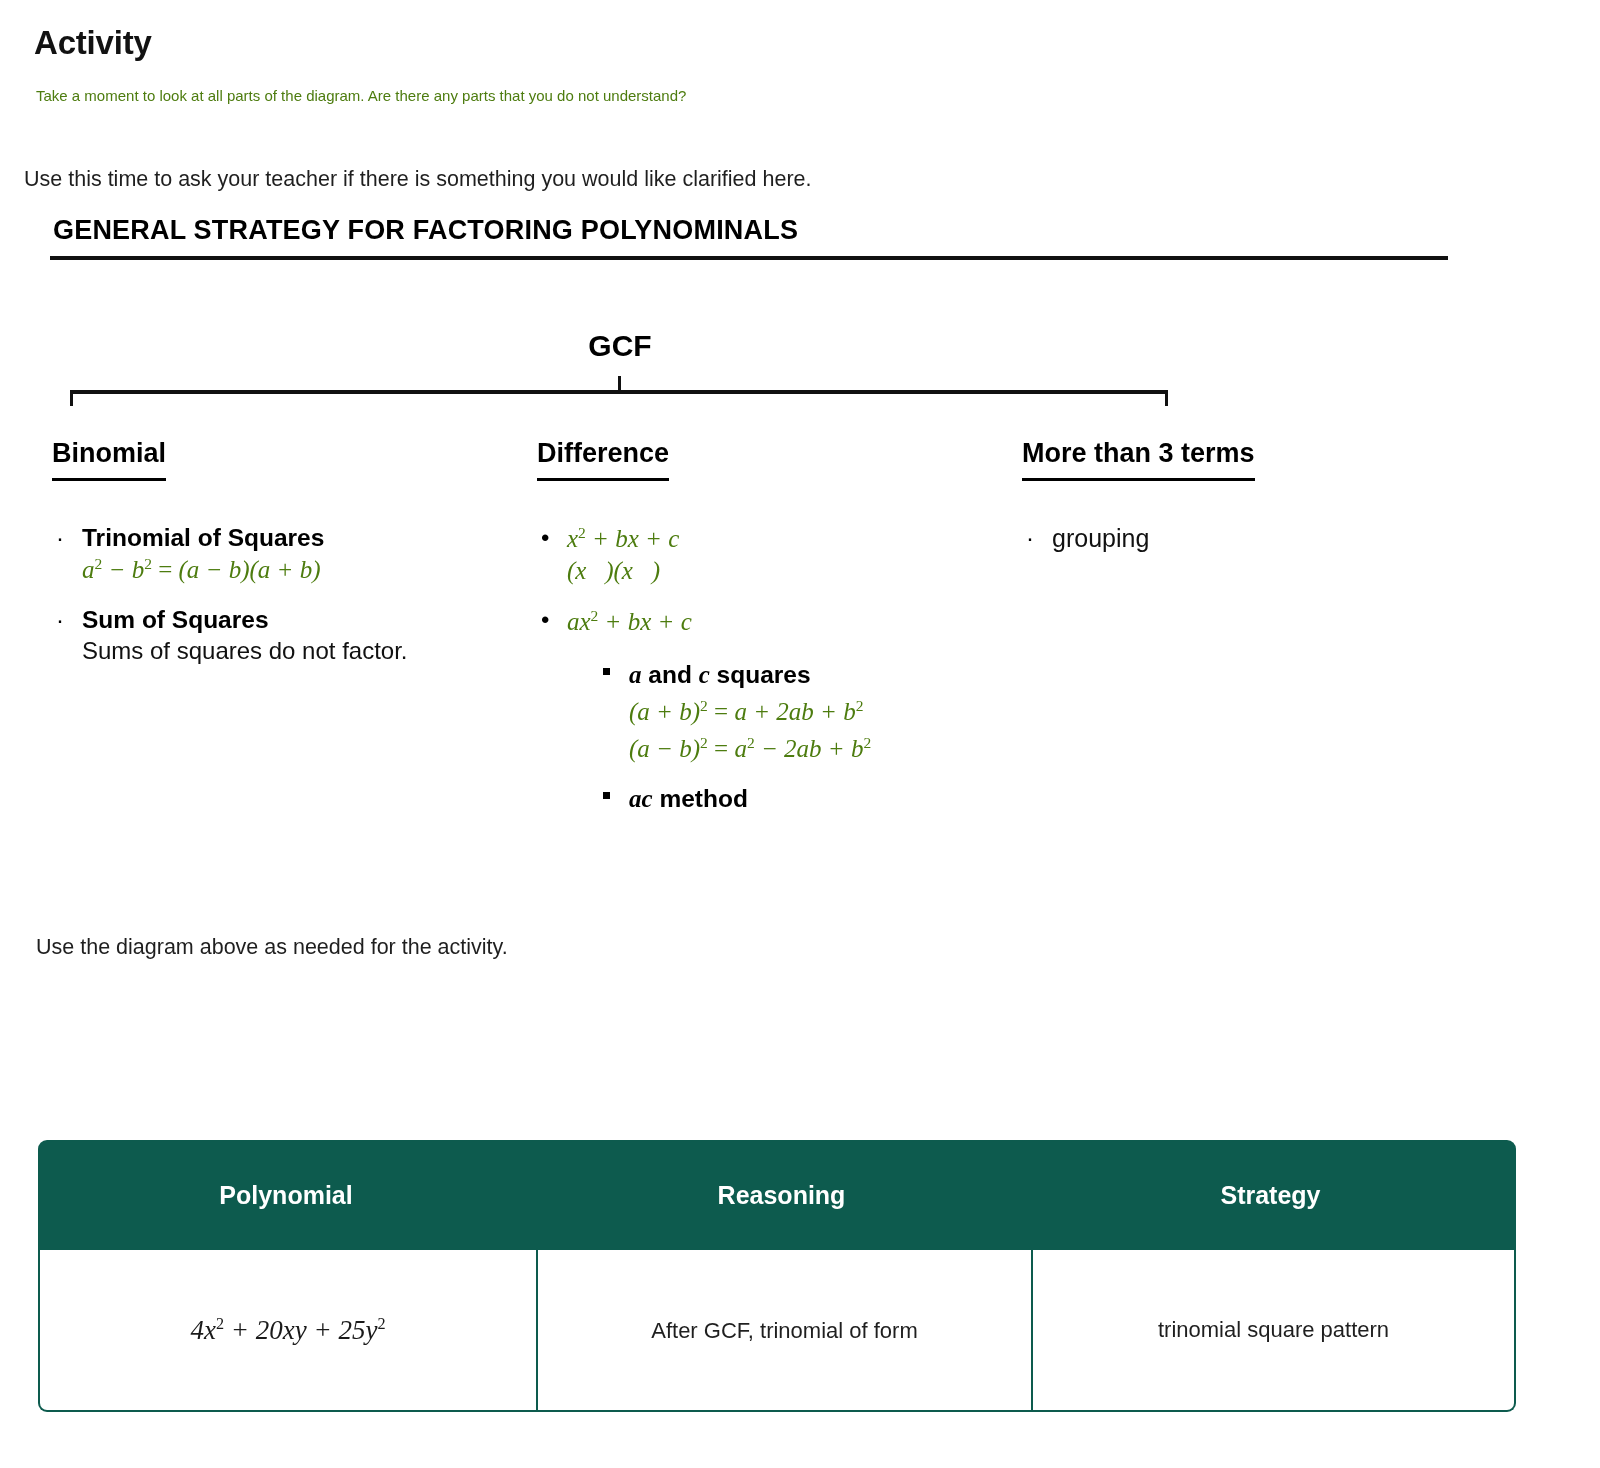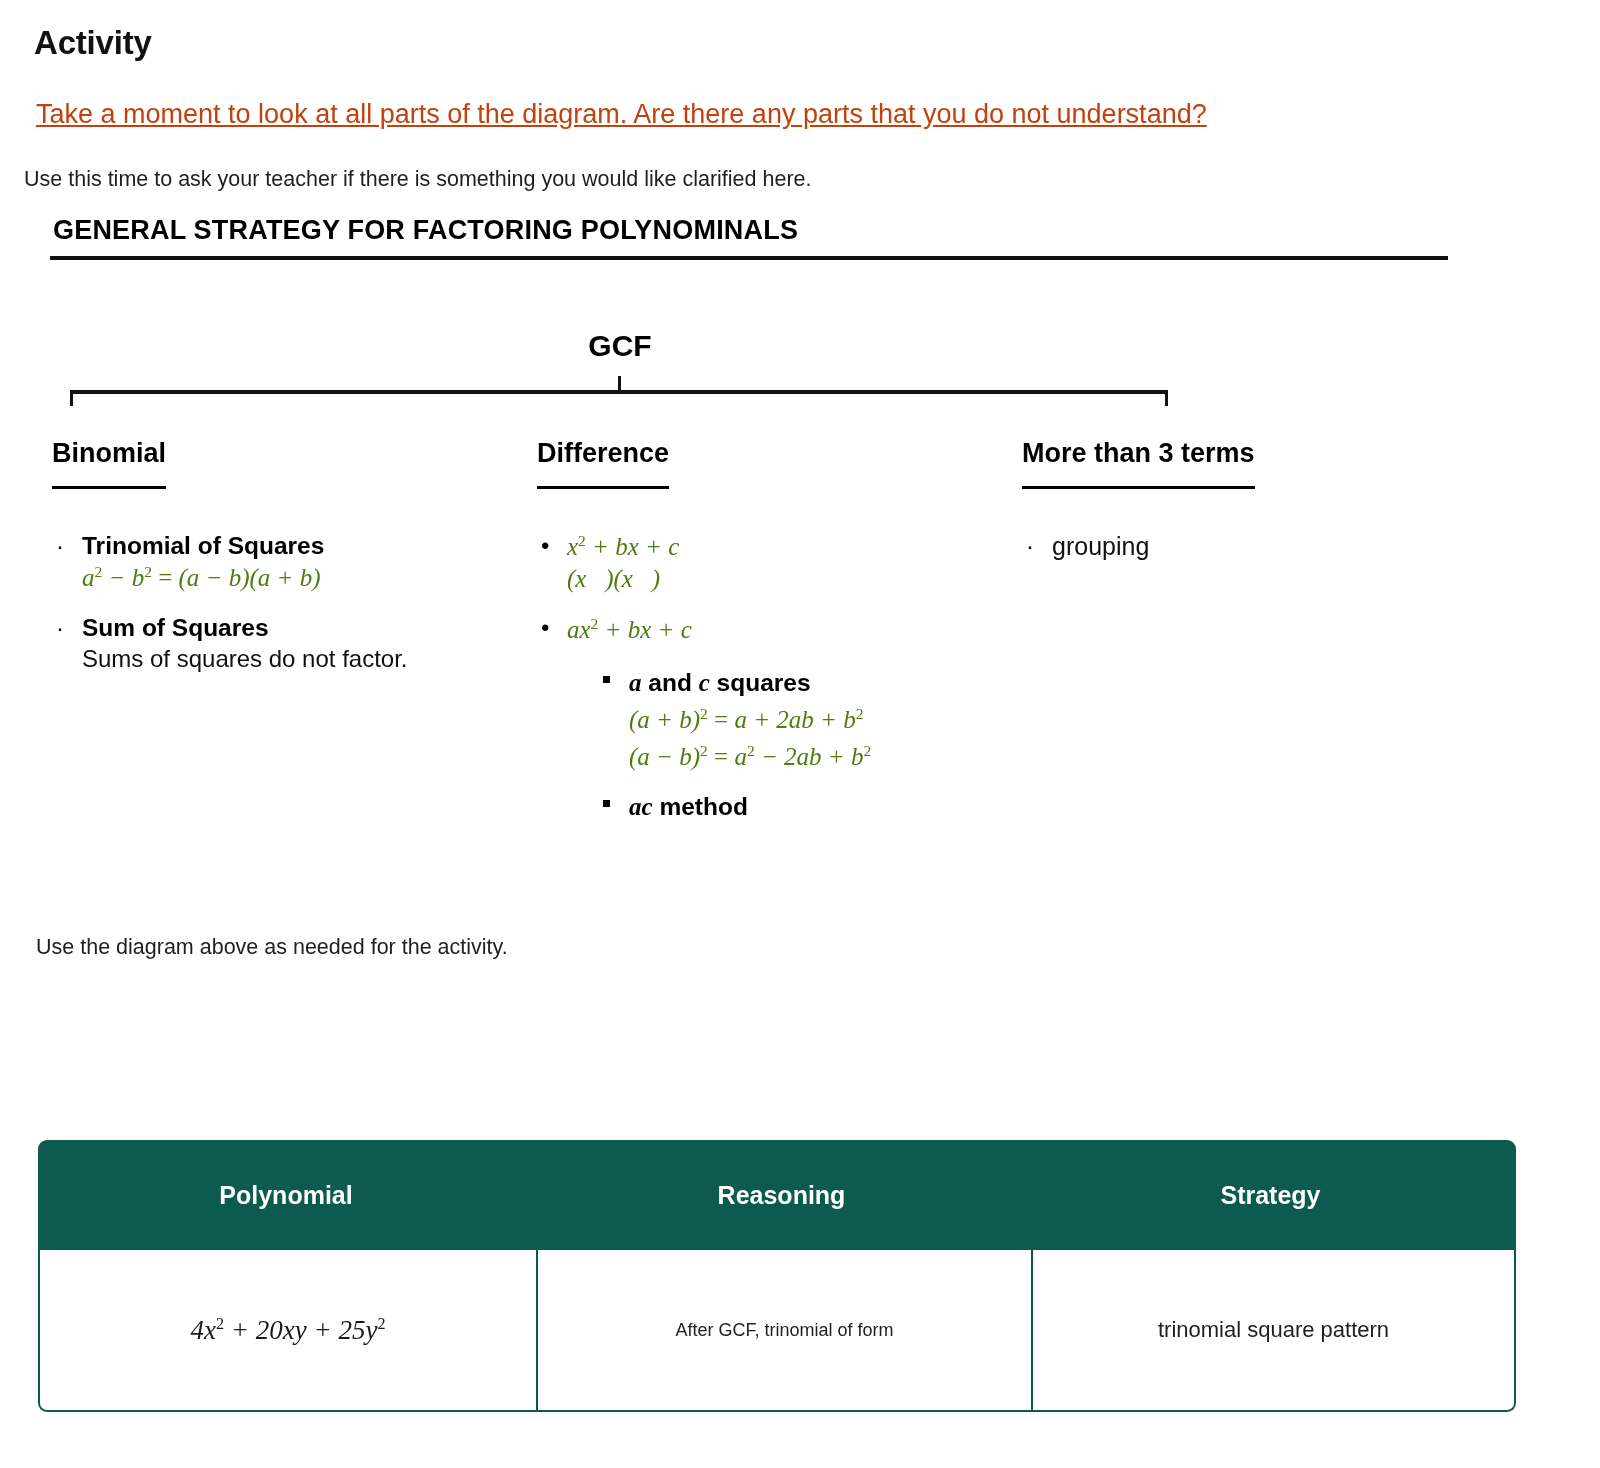--- a/index.html
+++ b/index.html
@@ -23,23 +23,22 @@
     position: absolute;
     left: 34px; top: 2px;
     font-size: 33px;
     font-weight: bold;
     letter-spacing: -0.2px;
     color: #121212;
   }
   .intro-p1 {
     position: absolute;
     left: 36px; top: 72px;
-    font-size: 27px;
-    color: #c2410c;
-    text-decoration: underline;
+    font-size: 15px;
+    color: #4d7c0f;
   }
   .intro-p2 {
     position: absolute;
     left: 24px; top: 145px;
     font-size: 21.5px;
     color: #1f1f1f;
   }
 
   
   .diagram { position: absolute; left: 0; top: 0; width: 1600px; height: 880px; }
@@ -100,21 +99,21 @@
   .col-binomial  { left: 52px;   width: 450px; }
   .col-trinomial { left: 537px;  width: 460px; }
   .col-more      { left: 1022px; width: 440px; }
 
   .col-head {
     font-size: 27px;
     font-weight: bold;
     color: #000;
     display: inline-block;
     border-bottom: 3px solid #000;
-    padding-bottom: 17px;
+    padding-bottom: 9px;
     line-height: 1.15;
   }
 
   .items { margin-top: 42px; }
 
   .item {
     position: relative;
     padding-left: 30px;
     margin-bottom: 19px;
     line-height: 1.26;
@@ -240,21 +239,21 @@
 
   .cell-math {
     font-family: "Liberation Serif", "DejaVu Serif", serif;
     font-style: italic;
     font-size: 27px;
     color: #1a1a1a;
     white-space: nowrap;
   }
   .cell-math sup { font-size: 0.6em; font-style: normal; }
   .stack { line-height: 1.5; }
-  .stack .l1 { font-size: 18px; color: #1f1f1f; font-family: "Liberation Sans", sans-serif; font-style: normal; }
+  .stack .l1 { font-size: 22px; color: #1f1f1f; font-family: "Liberation Sans", sans-serif; font-style: normal; }
   .stack .l2 { margin-top: 6px; }
 </style>
 </head>
 <body>
 
 <div class="page">
 
   <h1 class="activity-title">Activity</h1>
   <p class="intro-p1">Take a moment to look at all parts of the diagram. Are there any parts that you do not understand?</p>
   <p class="intro-p2">Use this time to ask your teacher if there is something you would like clarified here.</p>

